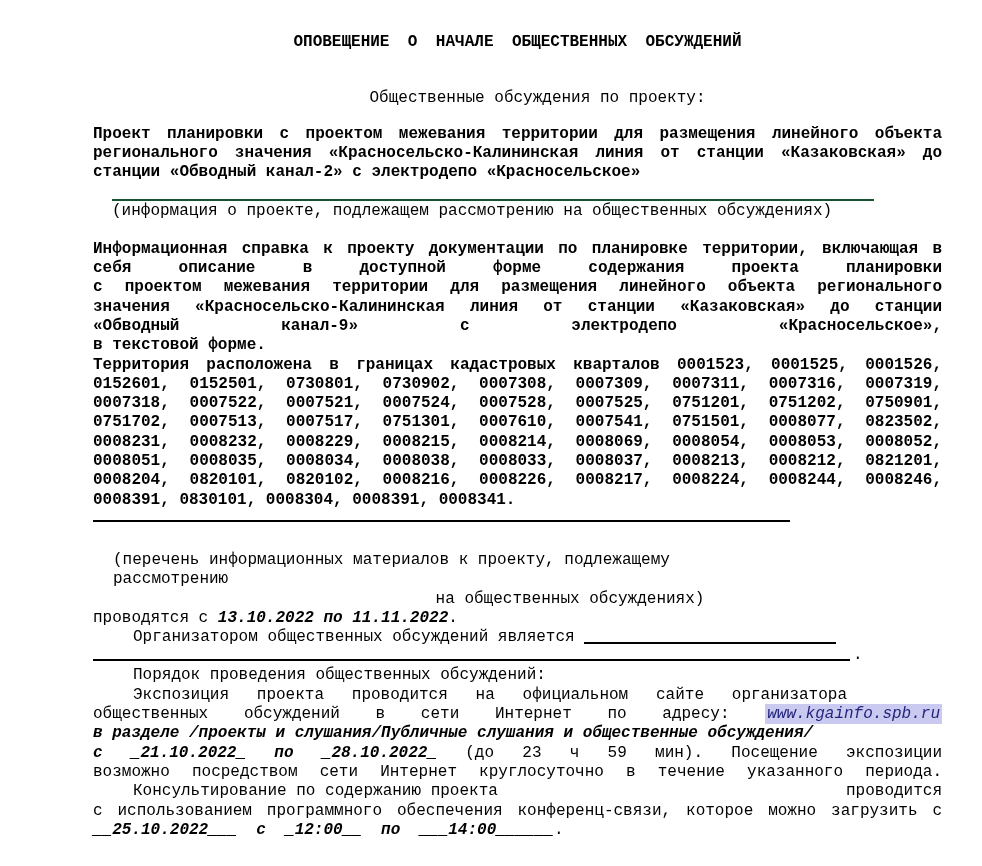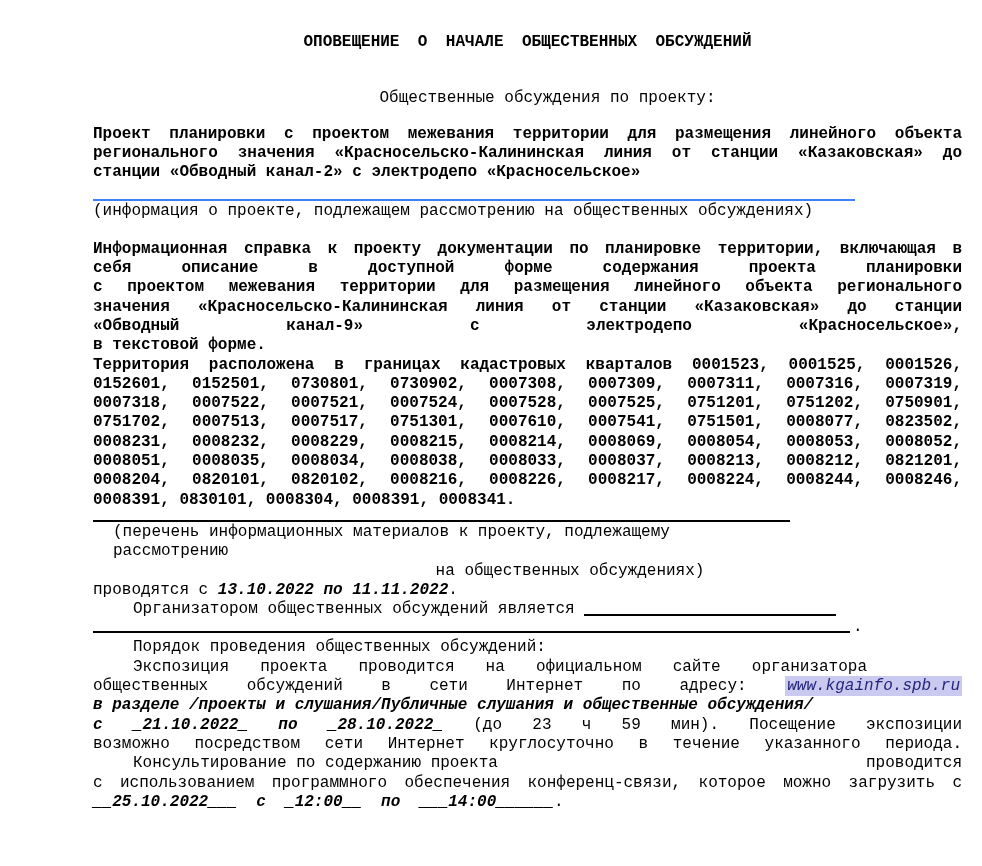--- a/index.html
+++ b/index.html
@@ -4,21 +4,21 @@
 <style>
   html, body {
     margin: 0; padding: 0;
     background: #ffffff;
     width: 982px; height: 866px;
     overflow: hidden;
   }
   .doc {
     box-sizing: border-box;
     width: 982px; height: 866px;
-    padding: 33px 20px 0 93px;
+    padding: 33px 40px 0 93px;
     font-family: "Liberation Mono", "DejaVu Sans Mono", monospace;
     font-size: 16px;
     line-height: 19.3px;
     color: #000000;
   }
   .line { min-height: 19.3px; }
   .b  { font-weight: bold; }
   .bi { font-weight: bold; font-style: italic; }
   .j  { text-align: justify; text-align-last: justify; }
   .pre { white-space: pre; }
@@ -30,30 +30,31 @@
     word-spacing: 0.55em;
   }
   .mt-intro   { margin-top: 37px; text-align: center; }
   .mt-project { margin-top: 16px; }
   .mt-info    { margin-top: 18px; }
   .mt-org     { margin-top: 18px; }
   .mt-proc    { margin-top: 5px;  }
   .caption1 {
     margin-top: 17px;
     width: 762px;
-    border-top: 2px solid #3b82f6;
+    border-top: 2px solid #14532d;
     padding-top: 1px;
+    margin-left: 19px;
   }
   .caption2 {
     margin-top: 10px;
     width: 697px;
     border-top: 2px solid #000;
     padding-top: 1px;
   }
-  .cap2l1 { padding-left: 20px; }
+  .cap2l1 { padding-left: 20px; margin-top: 28px; }
   .cap2l2 { padding-left: 257px; text-align: center; }
   .blank-underline {
     display: inline-block;
     width: 252px;
     border-bottom: 2px solid #000;
     vertical-align: -3px;
     height: 12px;
   }
   .rule3 {
     margin-top: 2px;

